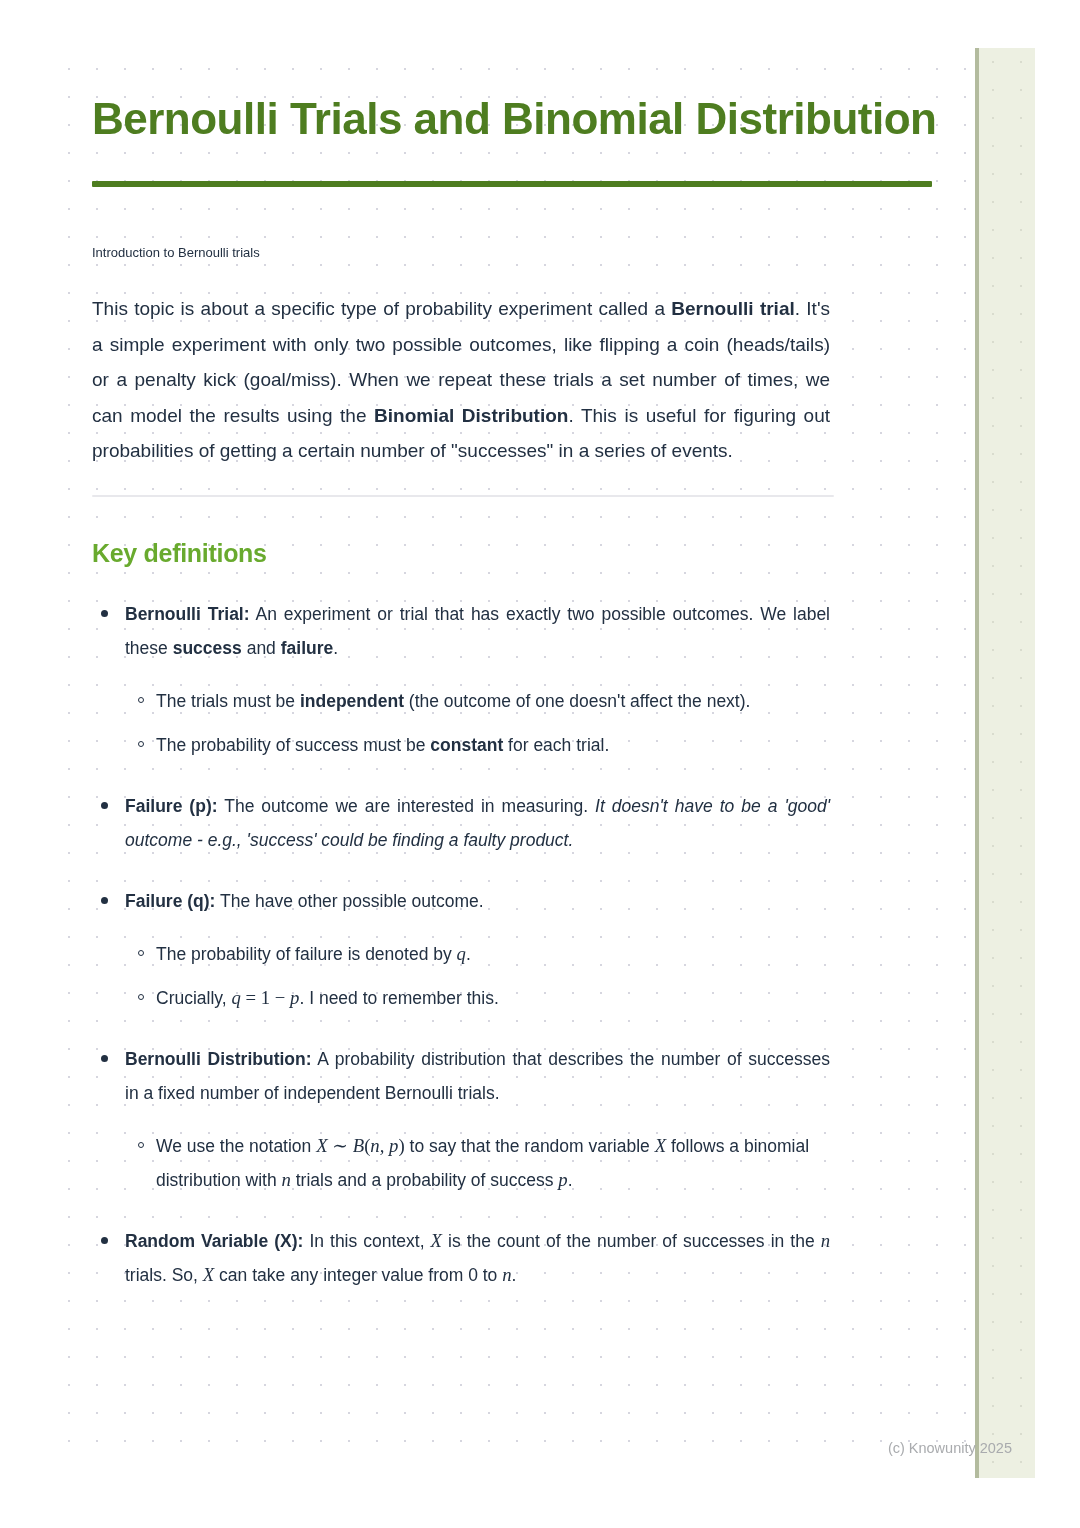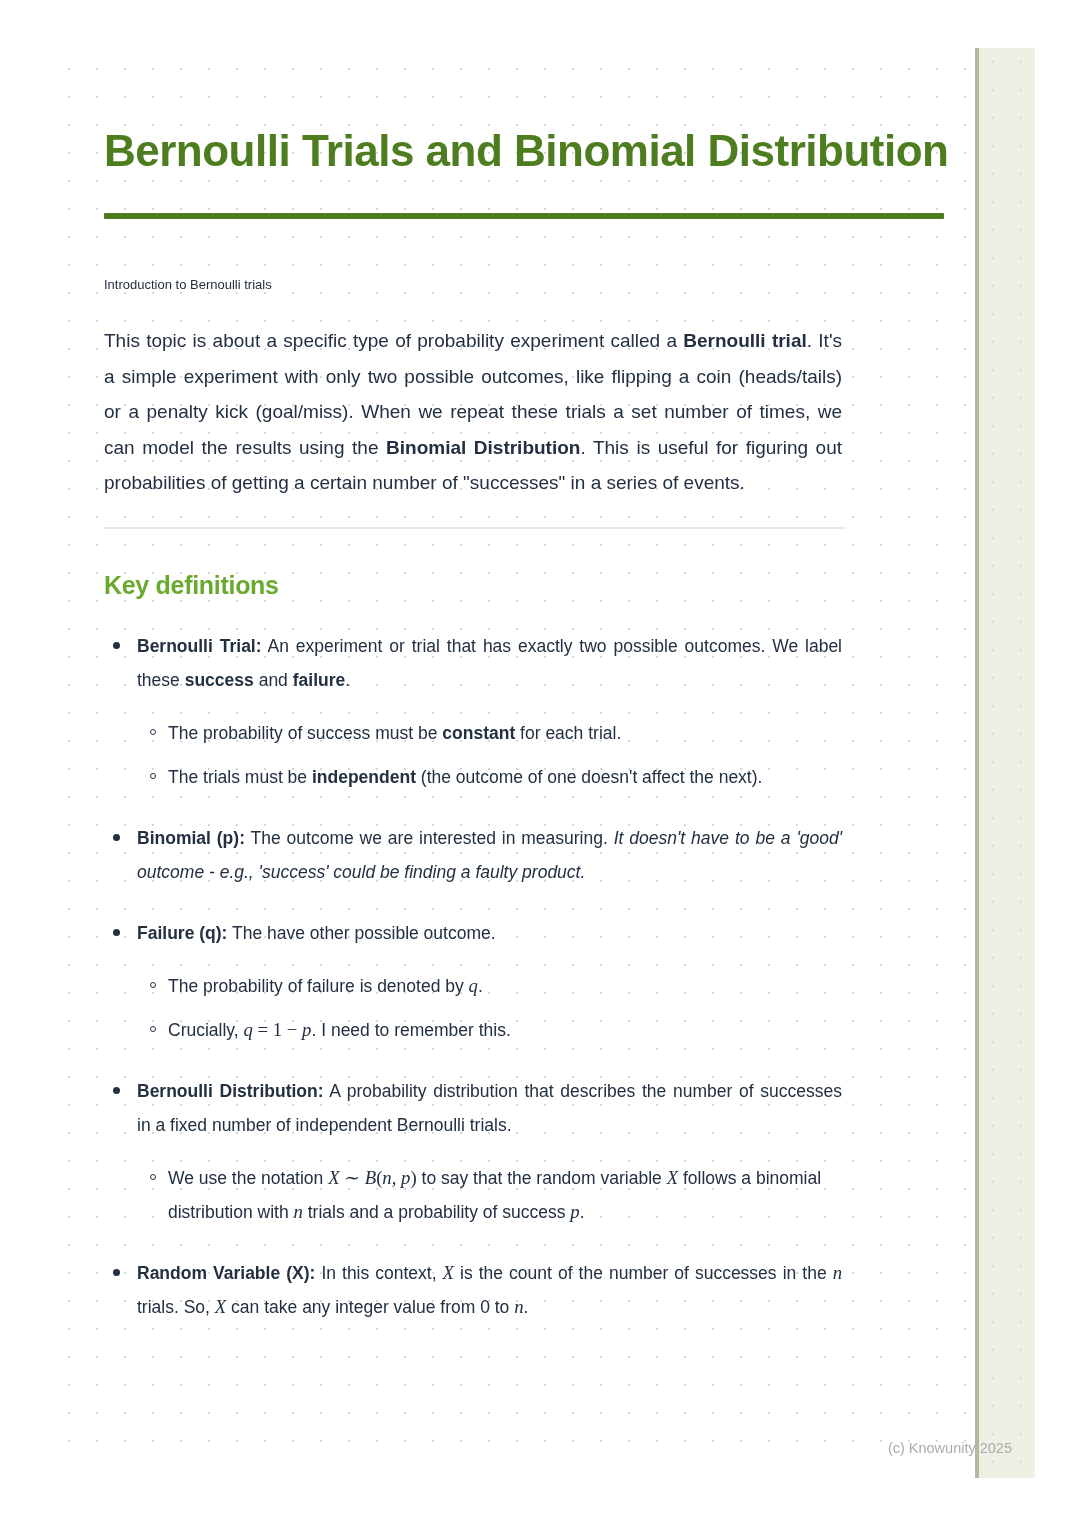--- a/index.html
+++ b/index.html
@@ -39,23 +39,22 @@
     background:var(--stripe-fill,#edf0e2);
     border-left:4px solid var(--stripe-border,#b3bb9e);
   }
   .edge-stripe .stripe-dots{
     position:absolute;inset:0;
     background-image:radial-gradient(1.4px 2.4px at 14px 14px,#d9dcce 55%,rgba(0,0,0,0) 62%);
     background-size:28px 28px;
   }
   .content{
     position:absolute;
-    left:104px;top:0;
+    left:92px;top:0;
     width:738px;
-    margin-top:32px;
   }
   h1.page-title{
     margin-top:86px;
     width:880px;
     font-size:44px;
     line-height:66px;
     font-weight:700;
     letter-spacing:-0.5px;
     color:var(--title-green,#4e7d20);
   }
@@ -175,32 +174,32 @@
     <h2 class="section-heading">Key definitions</h2>
 
     <ul class="defs">
 
       <li>
         <span class="marker"></span>
         <span><span class="b">Bernoulli Trial:</span><span> An experiment or trial that has exactly two possible outcomes. We label these </span><span class="b">success</span><span> and </span><span class="b">failure</span><span>.</span></span>
         <ul class="subs">
           <li>
             <span class="marker"></span>
+            <span><span>The trials must be </span><span class="b">independent</span><span> (the outcome of one doesn't affect the next).</span></span>
+          </li>
+          <li>
+            <span class="marker"></span>
             <span><span>The probability of success must be </span><span class="b">constant</span><span> for each trial.</span></span>
           </li>
-          <li>
-            <span class="marker"></span>
-            <span><span>The trials must be </span><span class="b">independent</span><span> (the outcome of one doesn't affect the next).</span></span>
-          </li>
         </ul>
       </li>
 
       <li>
         <span class="marker"></span>
-        <span><span class="b">Binomial (p):</span><span> The outcome we are interested in measuring. </span><span class="i">It doesn't have to be a 'good' outcome - e.g., 'success' could be finding a faulty product.</span></span>
+        <span><span class="b">Failure (p):</span><span> The outcome we are interested in measuring. </span><span class="i">It doesn't have to be a 'good' outcome - e.g., 'success' could be finding a faulty product.</span></span>
       </li>
 
       <li>
         <span class="marker"></span>
         <span><span class="b">Failure (q):</span><span> The have other possible outcome.</span></span>
         <ul class="subs">
           <li>
             <span class="marker"></span>
             <span><span>The probability of failure is denoted by </span><span class="m">q</span><span>.</span></span>
           </li>

